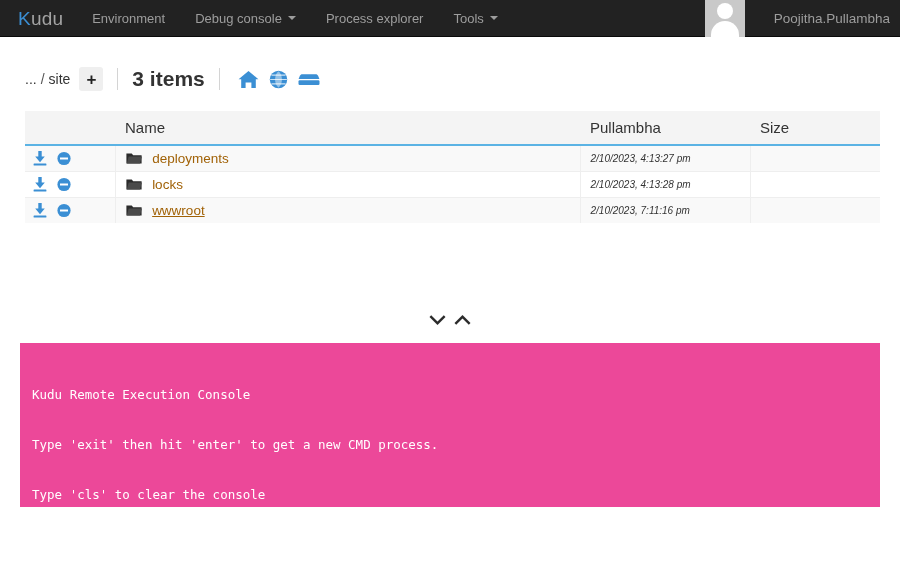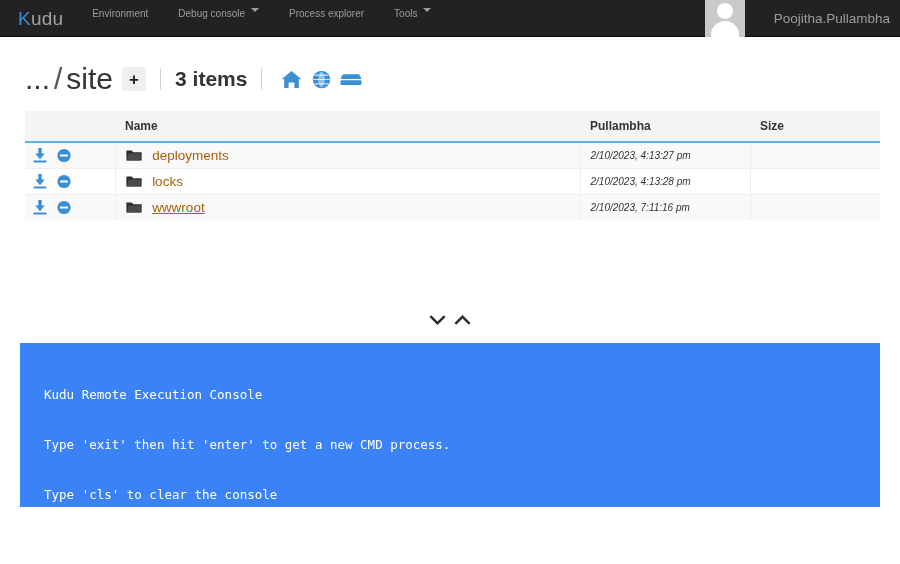--- a/index.html
+++ b/index.html
@@ -51,23 +51,24 @@
   }
   .nav-items {
     display: flex;
     align-items: stretch;
     list-style: none;
     margin: 0;
     padding: 0;
   }
   .nav-item {
     display: flex;
+    align-items: center;
     padding: 8px 15px;
     color: #9d9d9d;
-    font-size: 10px;
+    font-size: 13px;
     cursor: pointer;
     white-space: nowrap;
     user-select: none;
   }
   .caret {
     display: inline-block;
     width: 0;
     height: 0;
     margin-left: 6px;
     border-left: 4px solid transparent;
@@ -120,21 +121,21 @@
   
   .crumb-bar {
     position: absolute;
     top: 62px;
     left: 25px;
     display: flex;
     align-items: center;
     height: 34px;
   }
   .crumb-text {
-    font-size: 30px;
+    font-size: 14px;
     color: #333333;
     white-space: nowrap;
     text-align: right;
   }
   .crumb-link {
     color: #333333;
     text-decoration: none;
     cursor: pointer;
   }
   .crumb-sep {
@@ -187,24 +188,24 @@
     top: 111px;
     left: 25px;
     width: 855px;
     border-collapse: collapse;
     font-size: 13px;
   }
   .file-table thead th {
     background: #f4f4f4;
     border-bottom: 2px solid #5bb3e4;
     text-align: left;
-    font-weight: bold;
+    font-weight: normal;
     color: #333333;
     padding: 8px 8px 8px 10px;
-    font-size: 12px;
+    font-size: 15px;
     height: 22px;
     box-sizing: border-box;
   }
   .col-actions { width: 90px; }
   .col-name    { width: 465px; }
   .col-mod     { width: 170px; }
   .col-size    { width: 130px; }
 
   .file-table tbody tr {
     height: 26px;
@@ -272,26 +273,26 @@
   }
   .chev svg { display: block; }
 
   
   .console {
     position: absolute;
     top: 343px;
     left: 20px;
     width: 860px;
     height: 164px;
-    background: #3b82f6;
+    background: #ec4899;
     color: #ffffff;
     font-family: "DejaVu Sans Mono", "Liberation Mono", monospace;
     font-size: 12.5px;
     line-height: 16.8px;
-    padding: 10px 12px 0 24px;
+    padding: 10px 12px 0 12px;
     box-sizing: border-box;
     overflow: hidden;
     white-space: pre;
     cursor: text;
   }
   .console-line { white-space: pre; min-height: 16.8px; }
 </style>
 </head>
 <body>
 

